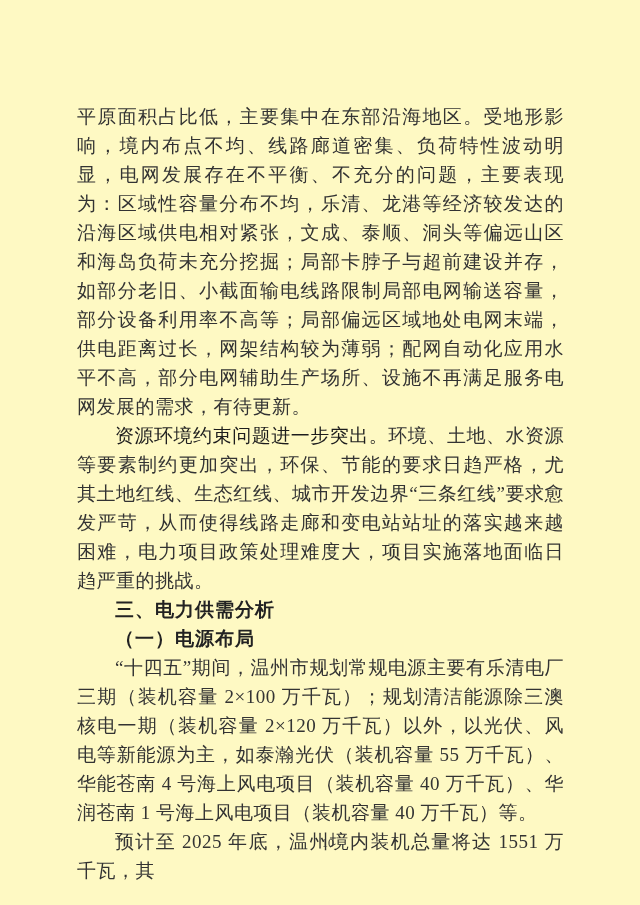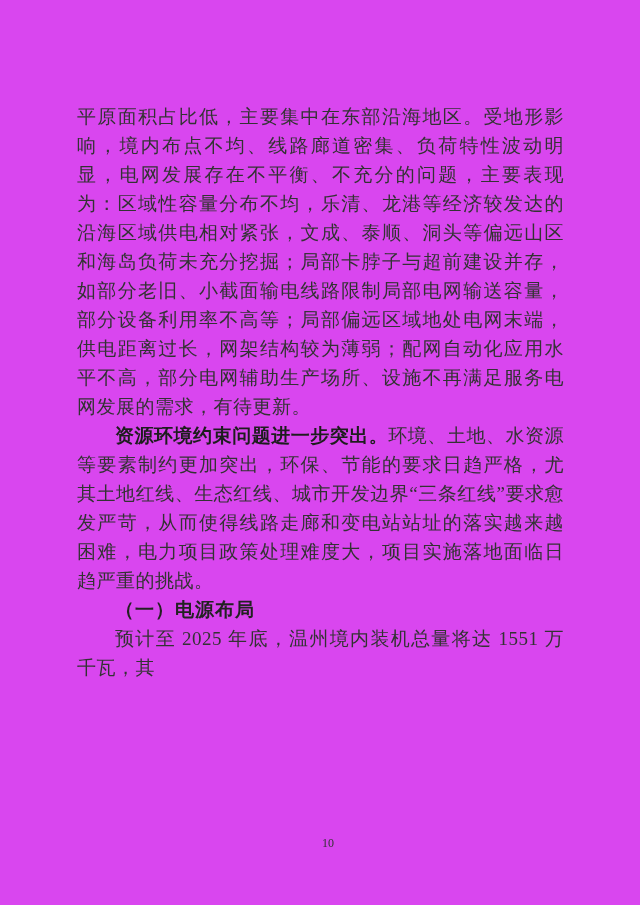--- a/index.html
+++ b/index.html
@@ -9,21 +9,21 @@
   }
   body {
     width: 640px;
     height: 905px;
     font-family: "Liberation Serif", "DejaVu Serif", serif;
   }
   .page {
     position: relative;
     width: 640px;
     height: 905px;
-    background: #d946ef;
+    background: #fef9c3;
     overflow: hidden;
   }
   .content {
     position: absolute;
     left: 77px;
     top: 102px;
     width: 487px;
     color: #333333;
     font-size: 19px;
     line-height: 29px;
@@ -31,21 +31,21 @@
     letter-spacing: 0.5px;
   }
   .content p {
     margin: 0;
     padding: 0;
   }
   .indent {
     text-indent: 2em;
   }
   .lead-bold {
-    font-weight: bold;
+    font-weight: normal;
     color: #1d1d1d;
   }
   .section-heading {
     font-weight: bold;
     color: #222222;
     text-indent: 2em;
     margin-top: 7px;
     letter-spacing: 1px;
   }
   .subsection-heading {
@@ -67,22 +67,24 @@
 </head>
 <body>
 
 <div class="page">
   <div class="content">
 
     <p>平原面积占比低，主要集中在东部沿海地区。受地形影响，境内布点不均、线路廊道密集、负荷特性波动明显，电网发展存在不平衡、不充分的问题，主要表现为：区域性容量分布不均，乐清、龙港等经济较发达的沿海区域供电相对紧张，文成、泰顺、洞头等偏远山区和海岛负荷未充分挖掘；局部卡脖子与超前建设并存，如部分老旧、小截面输电线路限制局部电网输送容量，部分设备利用率不高等；局部偏远区域地处电网末端，供电距离过长，网架结构较为薄弱；配网自动化应用水平不高，部分电网辅助生产场所、设施不再满足服务电网发展的需求，有待更新。</p>
 
     <p class="indent"><span class="lead-bold">资源环境约束问题进一步突出。</span><span>环境、土地、水资源等要素制约更加突出，环保、节能的要求日趋严格，尤其土地红线、生态红线、城市开发边界“三条红线”要求愈发严苛，从而使得线路走廊和变电站站址的落实越来越困难，电力项目政策处理难度大，项目实施落地面临日趋严重的挑战。</span></p>
 
+    <p class="section-heading">三、电力供需分析</p>
 
     <p class="subsection-heading">（一）电源布局</p>
 
+    <p class="indent">“十四五”期间，温州市规划常规电源主要有乐清电厂三期（装机容量 2×100 万千瓦）；规划清洁能源除三澳核电一期（装机容量 2×120 万千瓦）以外，以光伏、风电等新能源为主，如泰瀚光伏（装机容量 55 万千瓦）、华能苍南 4 号海上风电项目（装机容量 40 万千瓦）、华润苍南 1 号海上风电项目（装机容量 40 万千瓦）等。</p>
 
     <p class="indent">预计至 2025 年底，温州境内装机总量将达 1551 万千瓦，其</p>
 
   </div>
 
   <div class="page-number">10</div>
 </div>
 
 </body></html>

